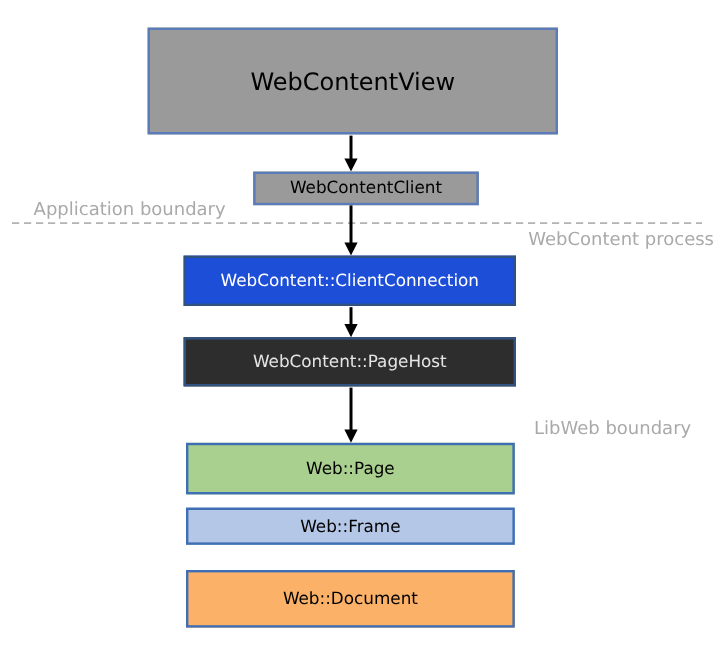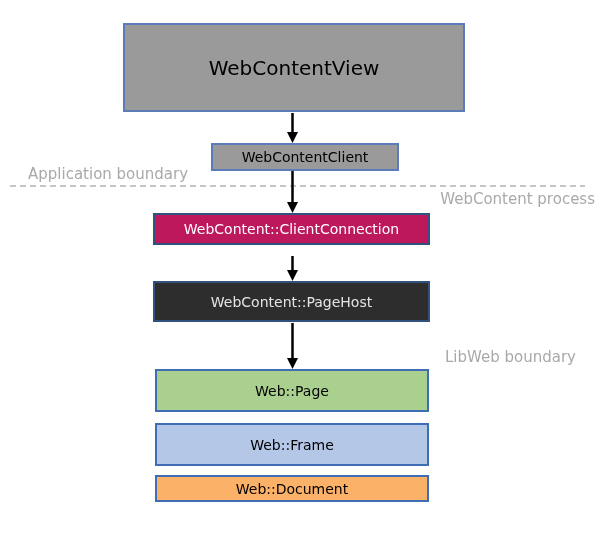--- a/index.html
+++ b/index.html
@@ -16,25 +16,25 @@
     box-sizing: border-box;
     display: flex;
     align-items: center;
     justify-content: center;
     text-align: center;
     border: 2px solid #5b7cb8;
     color: #000000;
   }
   .node-webcontentview   { left:123px; top:23px;  width:342px; height:89px; background:#9a9a9a; font-size:20px; }
   .node-webcontentclient { left:211px; top:143px; width:188px; height:28px; background:#9a9a9a; font-size:14px; }
-  .node-clientconnection { left:153px; top:213px; width:277px; height:32px; background:#be185d; color:#ffffff; border-color:#31517e; font-size:14px; }
+  .node-clientconnection { left:153px; top:213px; width:277px; height:42px; background:#1d4ed8; color:#ffffff; border-color:#31517e; font-size:14px; }
   .node-pagehost         { left:153px; top:281px; width:277px; height:41px; background:#2d2d2d; color:#e5e5e5; border-color:#31517e; font-size:14px; }
   .node-webpage          { left:155px; top:369px; width:274px; height:43px; background:#a9d08e; border-color:#3f6eb5; font-size:14px;text-align:center; }
-  .node-webframe         { left:155px; top:423px; width:274px; height:43px; background:#b4c7e7; border-color:#3f6eb5; font-size:14px; }
-  .node-webdocument      { left:155px; top:475px; width:274px; height:27px; background:#fbb167; border-color:#3f6eb5; font-size:14px; }
+  .node-webframe         { left:155px; top:423px; width:274px; height:31px; background:#b4c7e7; border-color:#3f6eb5; font-size:14px; }
+  .node-webdocument      { left:155px; top:475px; width:274px; height:48px; background:#fbb167; border-color:#3f6eb5; font-size:14px; }
 
   .region-label {
     position: absolute;
     color: #a9a9a9;
     font-size: 15px;
     white-space: nowrap;
   }
   .label-application { left: 28px;  top: 165px; }
   .label-webcontent  { right: 8px;  top: 190px; }
   .label-libweb      { left: 445px; top: 348px; }

